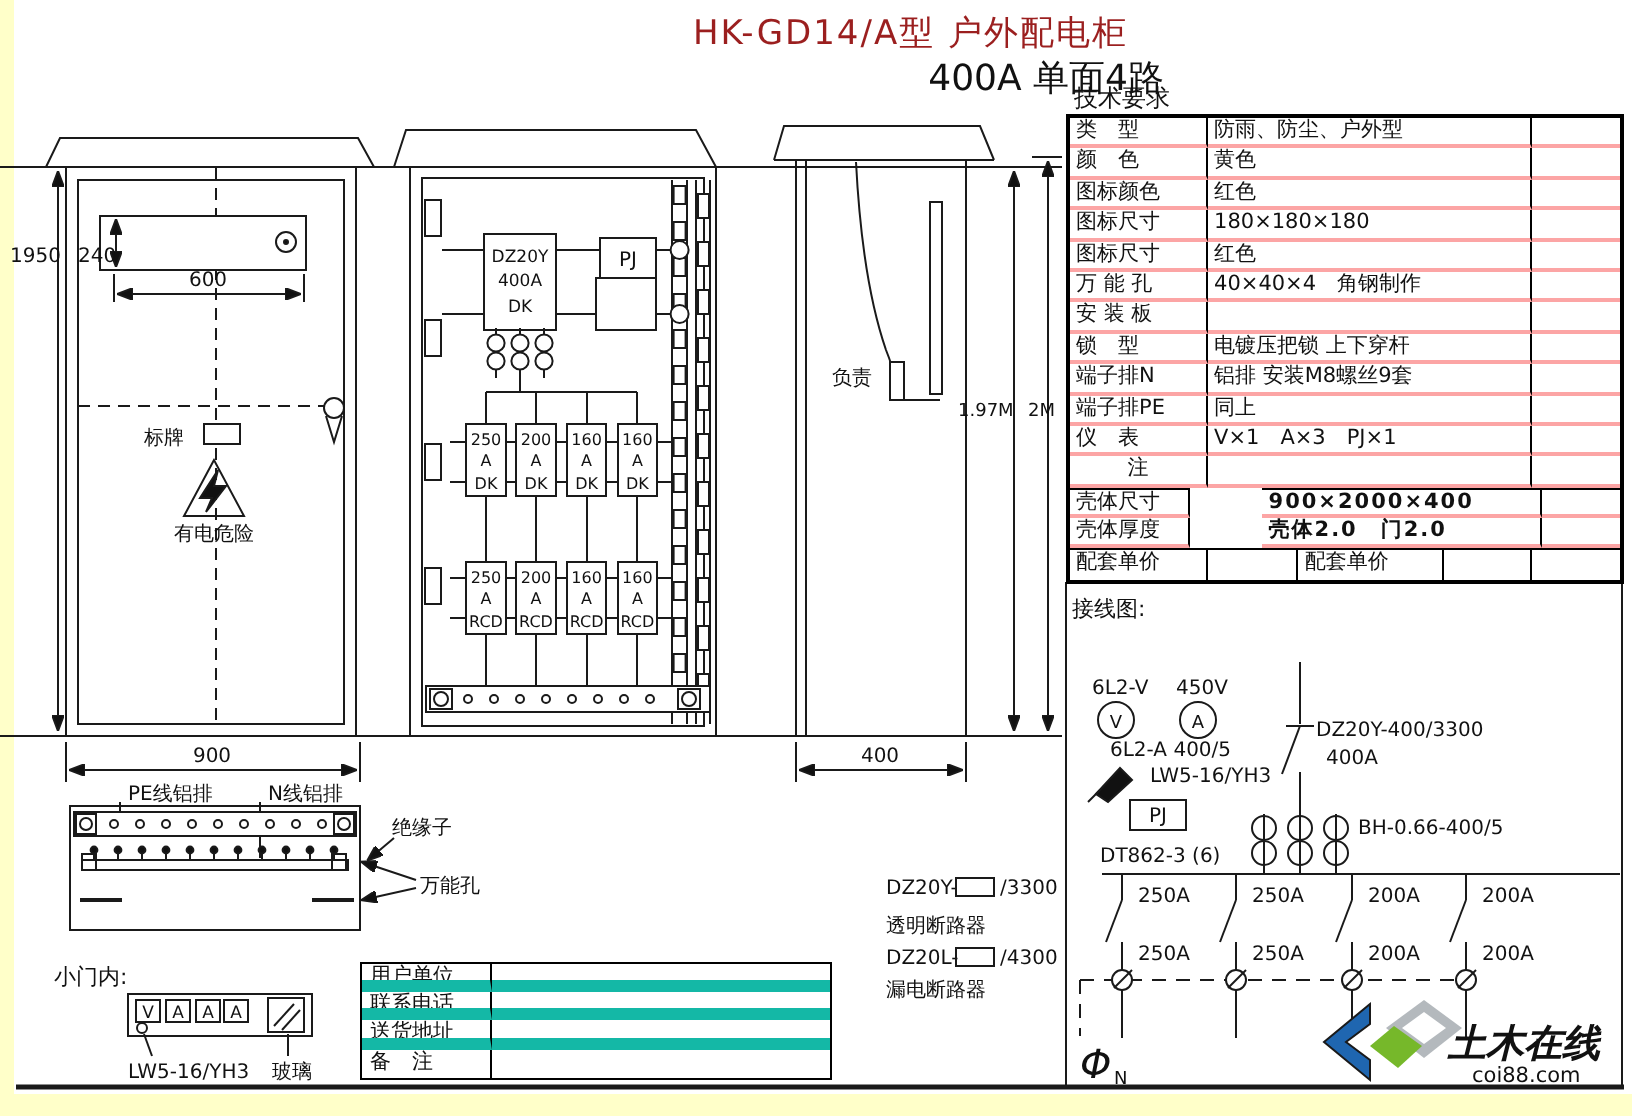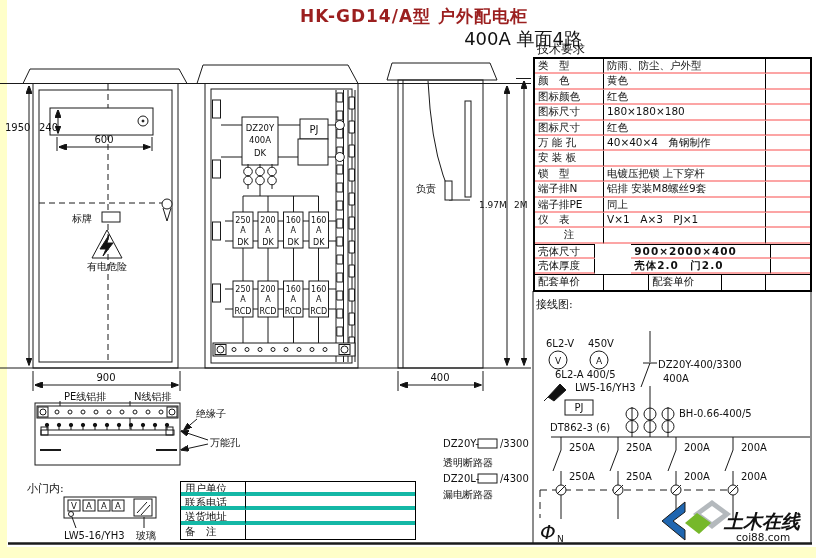--- a/index.html
+++ b/index.html
@@ -1,39 +1,39 @@
 <!DOCTYPE html>
 <html><head>
 <meta charset="utf-8">
 <style>
   html,body{margin:0;padding:0;background:#fff;}
   #sheet{position:relative;width:816px;height:558px;background:#ffffff;overflow:hidden;
          font-family:"DejaVu Sans","Liberation Sans",sans-serif;color:#111;}
   .ystrip{position:absolute;background:#ffffc9;}
-  #title{position:absolute;left:300px;top:5px;width:264px;text-align:left;
-         font-size:17px;font-weight:bold;letter-spacing:1px;}
+  #title{position:absolute;left:300px;top:5px;width:264px;text-align:right;
+         font-size:17px;font-weight:normal;letter-spacing:1px;}
   #subtitle{position:absolute;left:318px;top:27px;width:264px;text-align:right;font-size:18px;}
   #tech-header{position:absolute;left:537px;top:41px;font-size:12px;}
   
   .ttable{position:absolute;left:533px;top:57px;width:279px;border:2px solid #000;box-sizing:border-box;background:transparent;}
   .trow{display:flex;height:15.4px;}
   .tc{box-sizing:border-box;border-right:1px solid #000;border-bottom:2px solid #fca5a5;
       font-size:10.5px;line-height:13.5px;padding:0 3px;overflow:hidden;white-space:nowrap;}
   .trow:last-child .tc{border-bottom:none;}
   .tc.last{border-right:none;}
   .lbl{width:70px;}
   .val{width:164px;}
   .mar{width:45px;}
   .thick{border-top:1px solid #000;}
   .bold{font-weight:bold;letter-spacing:1px;margin-left:36px;}
   .ctr{text-align:center;}
   
   .ctable{position:absolute;left:180px;top:481px;width:236px;border:1.5px solid #000;box-sizing:border-box;}
   .crow{display:flex;height:14.2px;}
-  .cc{box-sizing:border-box;border-bottom:4px solid #14b8a6;font-size:10.5px;line-height:13px;padding:0 4px;overflow:hidden;white-space:nowrap;}
+  .cc{box-sizing:border-box;border-bottom:6px solid #14b8a6;font-size:10.5px;line-height:13px;padding:0 4px;overflow:hidden;white-space:nowrap;}
   .crow:last-child .cc{border-bottom:none;}
   .cl{width:66px;border-right:1px solid #000;}
   .cv{width:170px;}
   svg text{font-family:"DejaVu Sans","Liberation Sans",sans-serif;fill:#111;}
   svg line,svg path,svg rect,svg circle,svg polyline{stroke:#1a1a1a;}
 </style>
 </head>
 <body>
 
 <div id="sheet">

